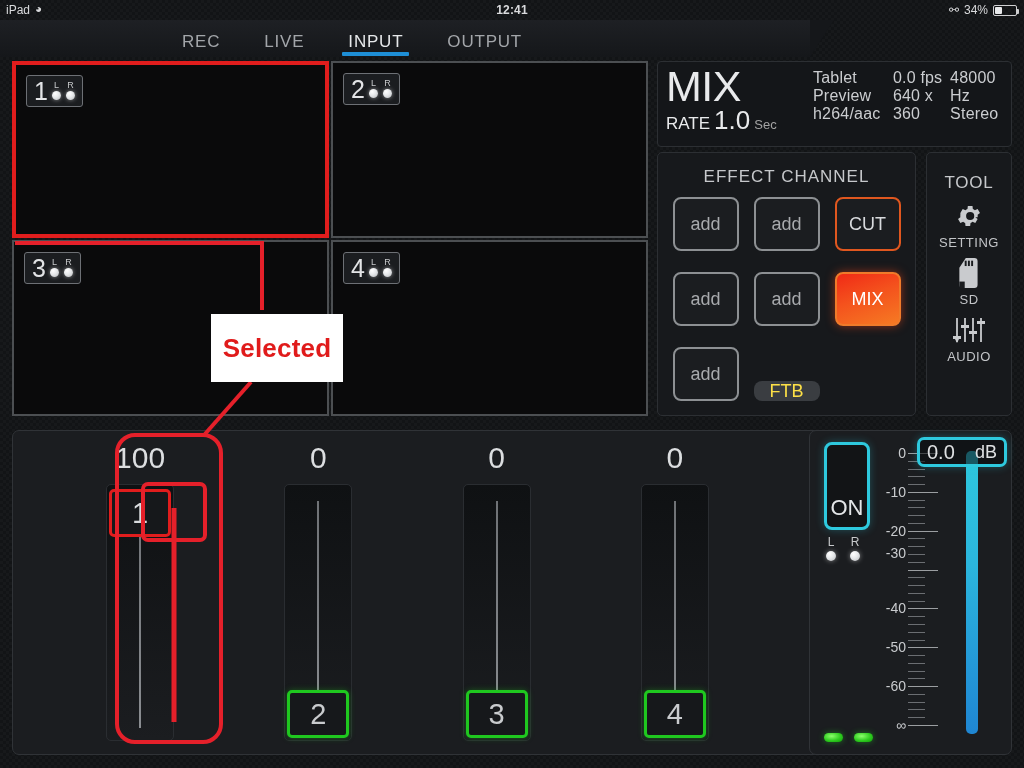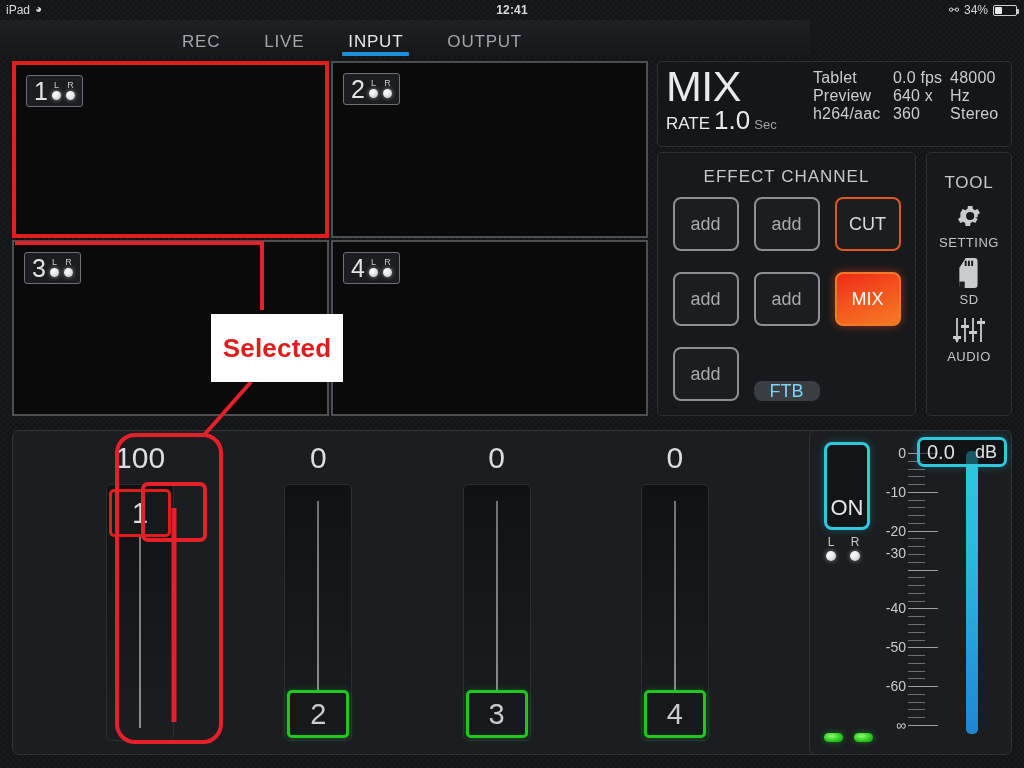--- a/index.html
+++ b/index.html
@@ -190,21 +190,21 @@
   .fxbtn.outline-red {
     border-color: #e0571f; color: #d8dadd; background: #1b1d20;
   }
   .fxbtn.filled-red {
     border: 2px solid #f07a2a;
     background: linear-gradient(160deg, #f02a16 0%, #f4521d 45%, #f67a23 100%);
     color: #fff;
     box-shadow: 0 0 10px rgba(240,70,25,.55);
   }
   .fxbtn.grey {
-    border: none; background: #3a3d41; color: #7dd3fc; margin-top: 34px;
+    border: none; background: #3a3d41; color: #fde047; margin-top: 34px;
   }
 
   
   #tool {
     position: absolute; left: 926px; top: 152px;
     width: 86px; height: 264px;
     background: #17191c;
     border: 1px solid #2c2f33;
     border-radius: 5px;
     display: flex; flex-direction: column; align-items: center;

